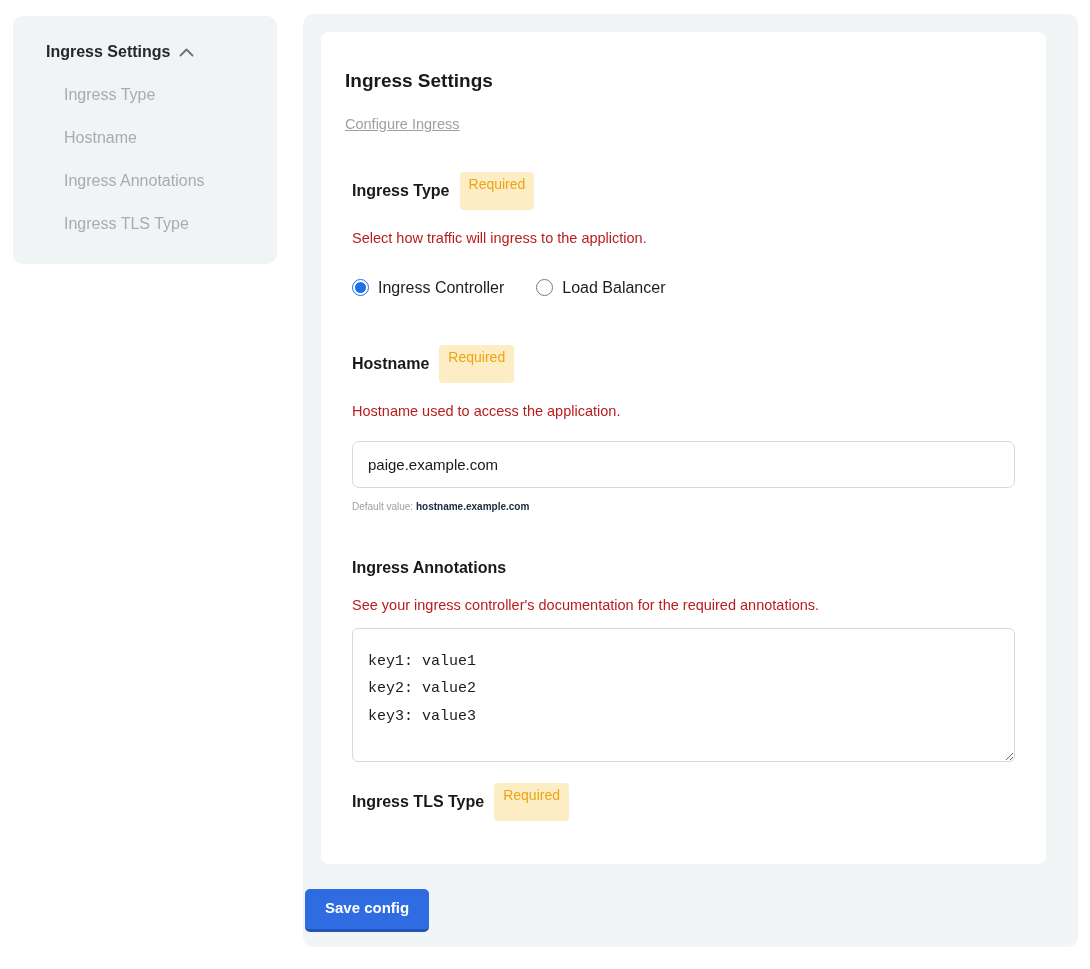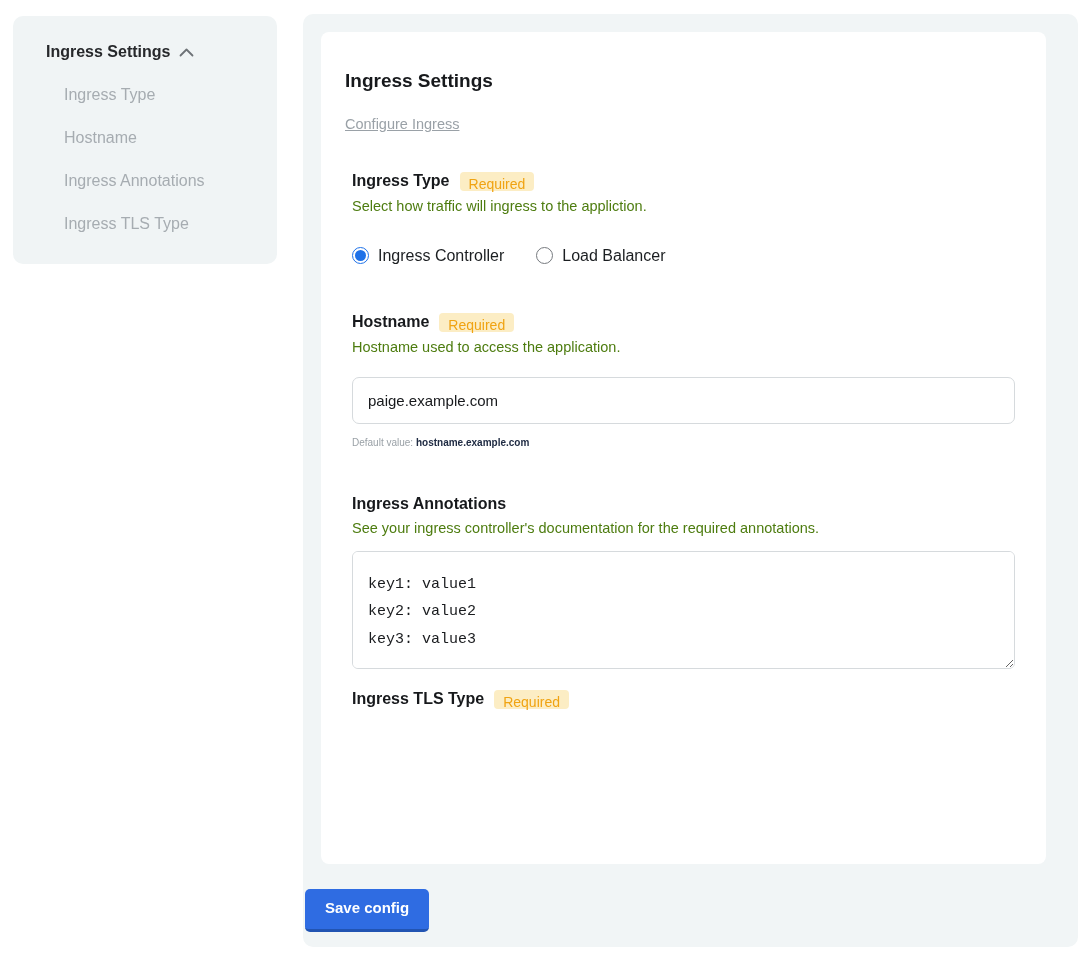--- a/index.html
+++ b/index.html
@@ -56,23 +56,23 @@
     margin: 24px 0 4px 3px;
     font-size: 14.5px; color: #9aa1a7; text-decoration: underline;
   }
   .sections { margin-left: 10px; }
 
   .heading-row { display: flex; align-items: center; gap: 10px; }
   .section-heading { font-size: 16px; font-weight: bold; color: #17191c; }
   .badge {
     background: #fcedc4; color: #f0a312;
     font-size: 14px; line-height: 1;
-    padding: 5px 9px 0; border-radius: 4px;
-  }
-  .section-desc { margin-top: 7px; font-size: 14.5px; color: #4d7c0f; }
+    padding: 5px 9px 19px; border-radius: 4px;
+  }
+  .section-desc { margin-top: 20px; font-size: 14.5px; color: #b91c1c; }
 
   
   .radio-row { display: flex; gap: 32px; margin-top: 33px; }
   .radio-stack .radio-item + .radio-item { margin-top: 25px; }
   .radio-item {
     display: flex; align-items: center; gap: 9px;
     font-size: 16px; color: #1b1e21; cursor: pointer;
   }
   .radio {
     flex: none;
@@ -102,21 +102,21 @@
     font-family: "Liberation Sans", sans-serif;
     font-size: 15px; color: #17191c;
     background: #fff; outline: none;
     display: block;
   }
   .default-line { margin-top: 13px; font-size: 10px; color: #9aa1a7; }
   .default-line b { color: #202c44; }
 
   .annotations-input {
     margin-top: 15px;
-    width: 663px; height: 118px;
+    width: 663px; height: 134px;
     border: 1px solid #d6dadd; border-radius: 6px;
     padding: 19px 15px;
     font-family: "Liberation Mono", "DejaVu Sans Mono", monospace;
     font-size: 15px; line-height: 27.5px; color: #1a1c1f;
     background: #fff; outline: none;
     resize: vertical;
     display: block;
   }
 
   

